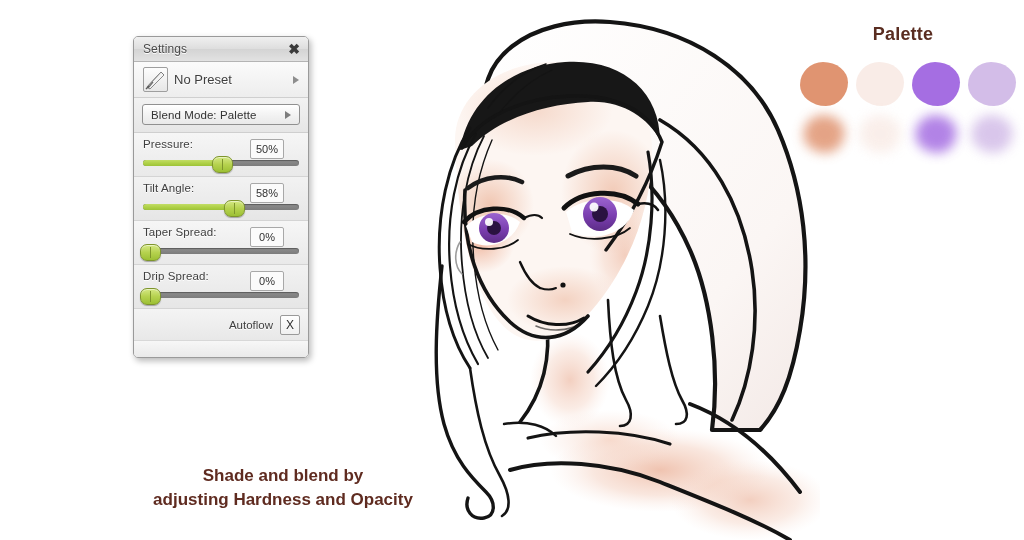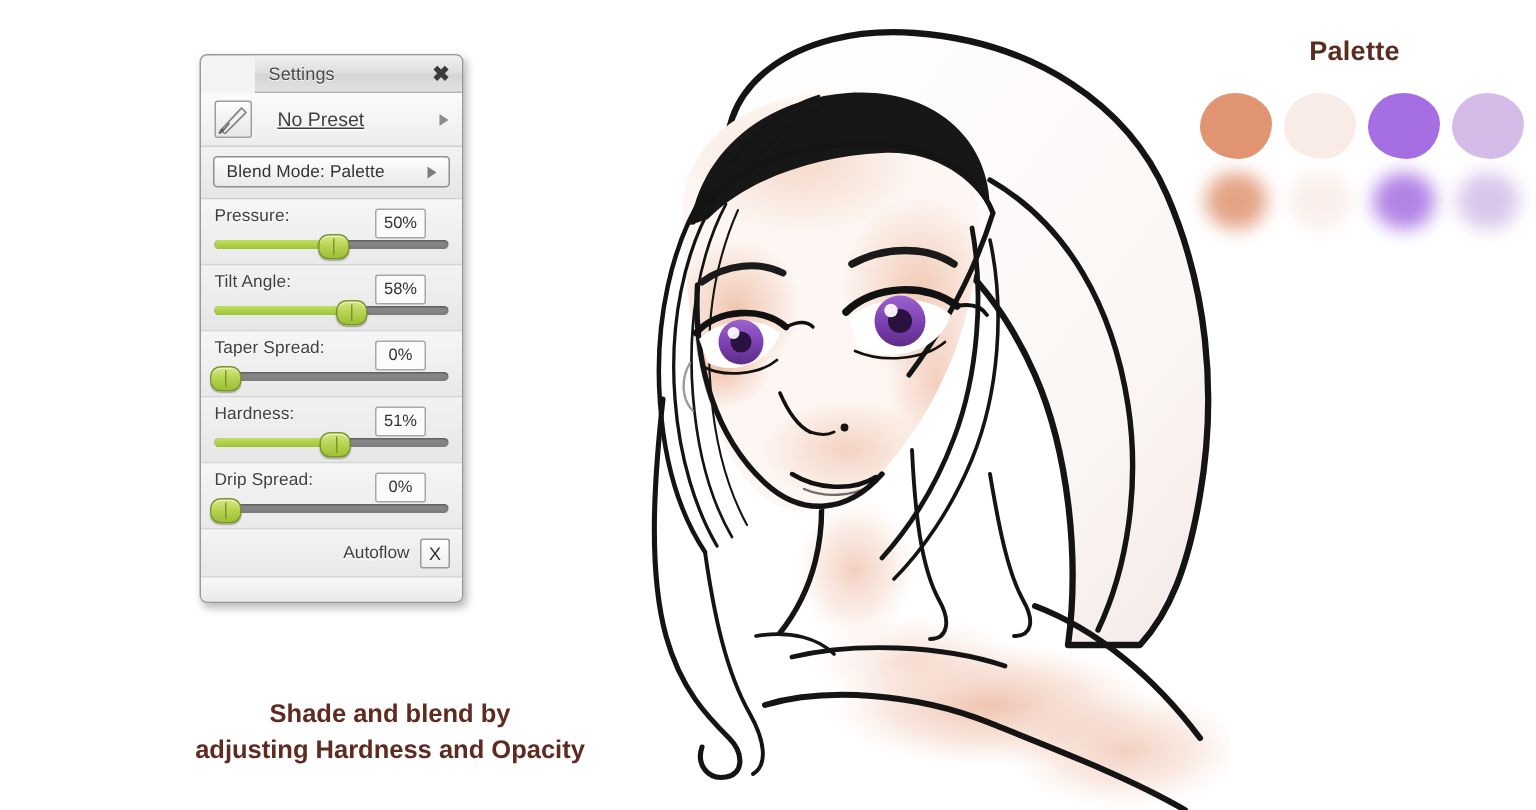--- a/index.html
+++ b/index.html
@@ -30,21 +30,20 @@
     overflow: hidden;
   }
 
   .panel-titlebar {
     position: relative;
     height: 24px;
     background: linear-gradient(180deg, #f0f0f0 0%, #dedede 48%, #d4d4d4 52%, #e2e2e2 100%);
     border-bottom: 1px solid #b4b4b4;
     display: flex;
     align-items: center;
-    margin-left: 36px;
   }
   .panel-title {
     font-size: 12px;
     color: #4a4a4a;
     padding-left: 9px;
     letter-spacing: 0.1px;
     text-shadow: 0 1px 0 #fff;
   }
   .panel-close {
     position: absolute;
@@ -80,23 +79,22 @@
     border-radius: 2px;
     background: linear-gradient(180deg,#fdfdfd,#e7e7e7);
     position: relative;
     overflow: hidden;
     flex: 0 0 auto;
   }
   .preset-thumb svg { display:block; }
   .preset-label {
     font-size: 13px;
     color: #3f3f3f;
-    margin-left: 17px;
+    margin-left: 6px;
     text-shadow: 0 1px 0 #fff;
-    text-decoration: underline;
   }
   .arrow-right {
     position: absolute;
     right: 9px;
     width: 0; height: 0;
     border-left: 6px solid #8d8d8d;
     border-top: 4.5px solid transparent;
     border-bottom: 4.5px solid transparent;
   }
 
@@ -231,21 +229,21 @@
     cursor: pointer;
   }
   .panel-footer {
     height: 16px;
     background: linear-gradient(180deg, #f7f7f7 0%, #eaeaea 100%);
   }
 
   
   #caption {
     position: absolute;
-    left: 121px;
+    left: 144px;
     top: 464px;
     width: 278px;
     text-align: center;
     font-size: 17px;
     font-weight: bold;
     line-height: 1.4;
     color: #5f2b20;
     font-family: "Liberation Sans", sans-serif;
   }
 
@@ -343,28 +341,20 @@
           <div class="slider-fill" style="width:58%"></div>
           <div class="slider-knob" style="left:58%"></div>
         </div>
       </div>
       <div class="slider-row">
         <span class="slider-label">Taper Spread:</span>
         <span class="value-box">0%</span>
         <div class="slider-track">
           <div class="slider-fill" style="width:4%"></div>
           <div class="slider-knob" style="left:4%"></div>
-        </div>
-      </div>
-      <div class="slider-row">
-        <span class="slider-label">Hardness:</span>
-        <span class="value-box">51%</span>
-        <div class="slider-track">
-          <div class="slider-fill" style="width:51%"></div>
-          <div class="slider-knob" style="left:51%"></div>
         </div>
       </div>
       <div class="slider-row">
         <span class="slider-label">Drip Spread:</span>
         <span class="value-box">0%</span>
         <div class="slider-track">
           <div class="slider-fill" style="width:4%"></div>
           <div class="slider-knob" style="left:4%"></div>
         </div>
       </div>

